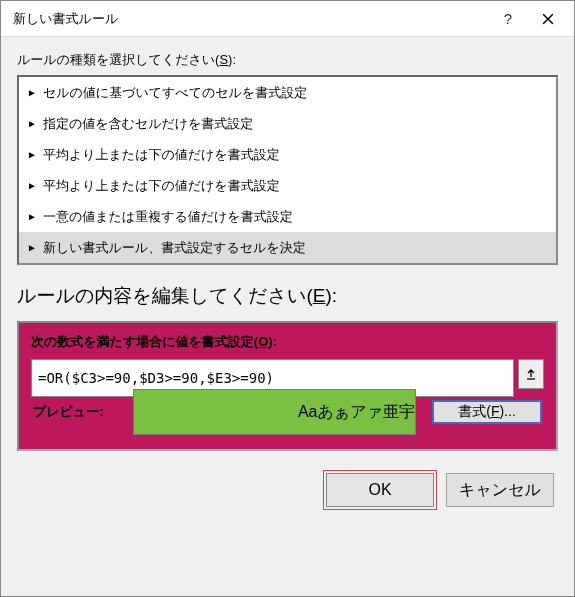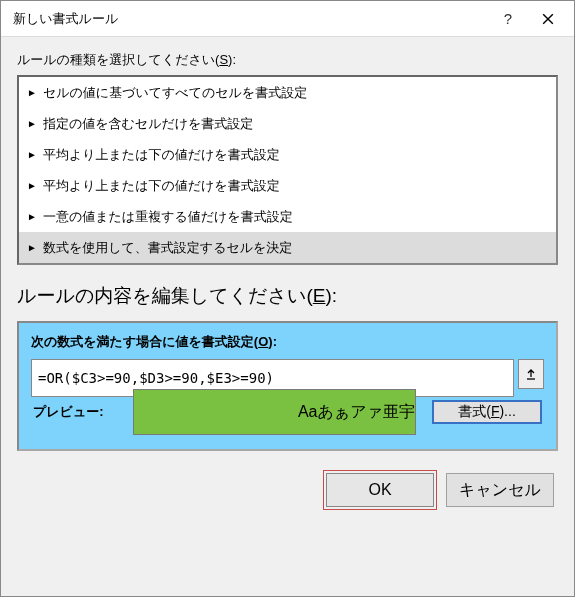--- a/index.html
+++ b/index.html
@@ -9,21 +9,21 @@
     .tbtn { width: 40px; height: 36px; display: flex; align-items: center; justify-content: center; font-size: 15px; color: #333; }
     .tbtn svg { width: 12px; height: 12px; }
     .content { padding: 14px 16px 16px 16px; }
     .sect { font-size: 13px; margin-bottom: 6px; }
     .sect u { text-decoration: underline; }
     .listbox { border: 2px solid #888; border-top-color:#666; border-left-color:#666; background: #fff; }
     .item { display: flex; align-items: center; height: 31px; padding: 0 8px; font-size: 13px; }
     .item.sel { background: #dcdcdc; }
     .arrow { font-size: 10px; margin-right: 6px; color:#000; }
     .editlabel { font-size: 19px; margin: 18px 0 12px 0; }
-    .editbox { border: 2px solid #a8a8a8; border-top-color:#888; border-left-color:#888; background: #7dd3fc; padding: 10px 12px 14px 12px; }
+    .editbox { border: 2px solid #a8a8a8; border-top-color:#888; border-left-color:#888; background: #be185d; padding: 10px 12px 14px 12px; }
     .flabel { font-size: 13px; font-weight: bold; margin-bottom: 8px; }
     .frow { display: flex; align-items: stretch; height: 30px; }
     .finput { flex: 1; border: 1px solid #888; background: #fff; font-size: 14px; padding: 18px 6px; font-family: Consolas,monospace; }
     .fbtn { width: 26px; margin-left: 4px; border: 1px solid #888; background: #eee; display: flex; align-items: center; justify-content: center; font-size: 12px; }
     .pvrow { display: flex; align-items: center; padding: 0 2px; }
     .pvlbl { font-size: 13px; font-weight: bold; width: 100px; }
     .pvswatch { flex:1; height: 46px; border: 1px solid #7a7a7a; background: #7ac142; display: flex; align-items: center; justify-content: flex-end; font-size: 16px; color:#000; margin-right:16px;}
     .fmtbtn { width: 110px; height: 24px; border: 2px solid #3a70c4; background: #e1e1e1; font-size: 14px; }
     .btnrow { display: flex; justify-content: flex-end; gap: 12px; margin-top: 22px; padding-right:4px;}
     .dbtn { width: 108px; height: 34px; font-size: 16px; background: #e1e1e1; border: 1px solid #a0a0a0; }
@@ -64,21 +64,21 @@
     <div class="item">
         <span class="arrow">►</span>
         <span>平均より上または下の値だけを書式設定</span>
       </div>
     <div class="item">
         <span class="arrow">►</span>
         <span>一意の値または重複する値だけを書式設定</span>
       </div>
     <div class="item sel">
         <span class="arrow">►</span>
-        <span>数式を使用して、書式設定するセルを決定</span>
+        <span>新しい書式ルール、書式設定するセルを決定</span>
       </div>
   </div>
 
   <div class="editlabel">
     <span>ルールの内容を編集してください(</span><u>E</u><span>):</span>
   </div>
 
   <div class="editbox">
     <div class="flabel">
       <span>次の数式を満たす場合に値を書式設定(</span><u>O</u><span>):</span>

